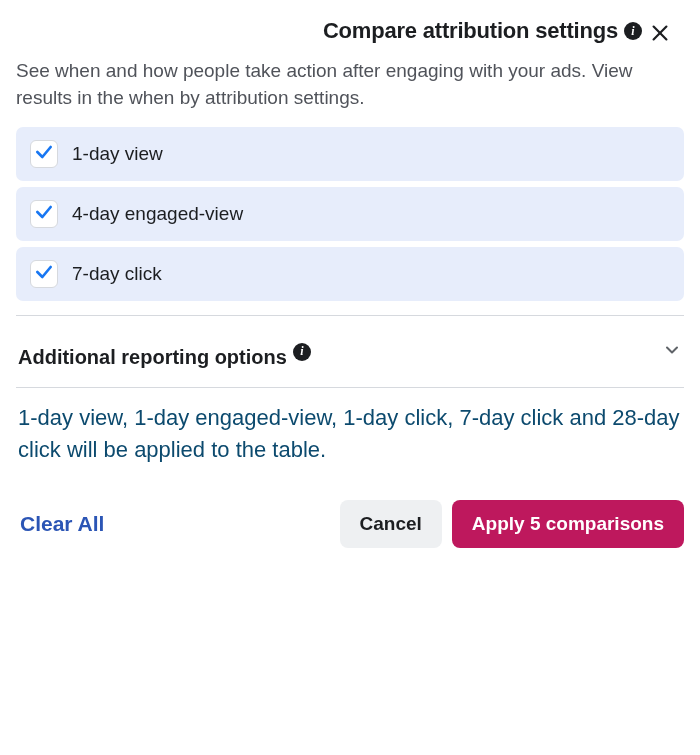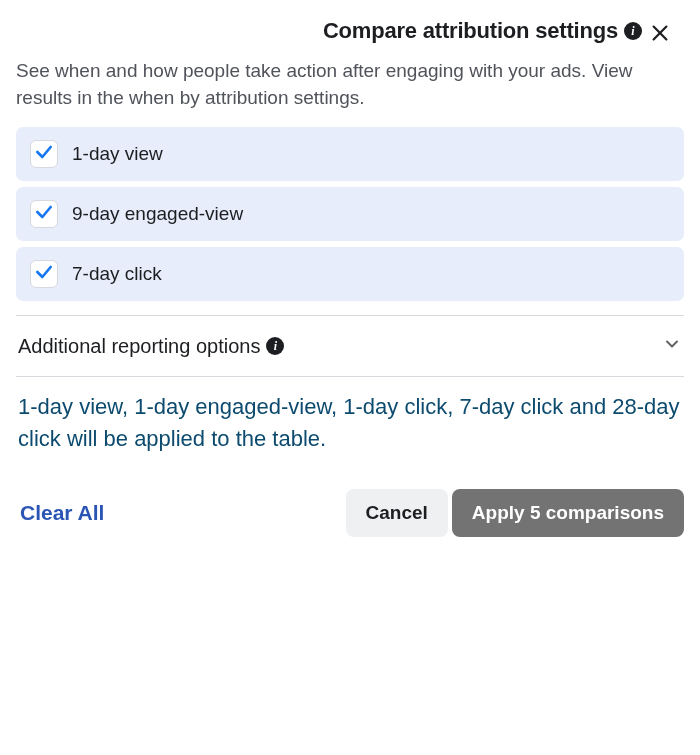--- a/index.html
+++ b/index.html
@@ -47,41 +47,41 @@
       cursor: pointer;
     }
     .checkbox svg { width: 20px; height: 20px; }
     .option-label { font-size: 19px; color: #1c1e21; }
     .divider { border: none; border-top: 1px solid #d6d9de; margin: 0; }
     .section-row {
       display: flex; align-items: center; justify-content: space-between;
       padding: 18px 2px;
     }
     .section-left { display: flex; align-items: center; gap: 6px; }
-    .section-title { font-size: 20px; font-weight: 400; color: #1c1e21; }
+    .section-title { font-size: 20px; font-weight: 700; color: #1c1e21; margin-top: 12px; }
     .chevron { color: #5f6368; }
     .summary {
       font-size: 22px; line-height: 1.45; color: #0c4a6e;
       padding: 14px 2px 24px;
     }
     .footer {
       display: flex; align-items: center; justify-content: space-between;
       padding-top: 10px;
     }
     .clear-link {
       background: none; border: none; color: #2b55b5; font-size: 21px;
       font-weight: 600; cursor: pointer; padding: 10px 4px;
     }
-    .footer-right { display: flex; gap: 4px; }
+    .footer-right { display: flex; gap: 10px; }
     .btn {
       font-size: 19px; font-weight: 700; border-radius: 8px;
       padding: 13px 20px; border: none; cursor: pointer;
     }
     .btn-cancel { background: #eef0f2; color: #1c1e21; }
-    .btn-primary { background: #737373; color: #fff; }
+    .btn-primary { background: #be185d; color: #fff; }
   </style>
 </head>
 <body>
 
 <div class="header-row">
   <div class="title-wrap">
     <h1 class="title">Compare attribution settings</h1>
     <span class="info-icon">i</span>
   </div>
   <button class="close-btn">
@@ -104,21 +104,21 @@
           </svg></span>
     </div>
     <span class="option-label">1-day view</span>
   </div>
   <div class="option-row">
     <div class="checkbox">
       <span><svg viewBox="0 0 24 24" fill="none" stroke="#1877f2" stroke-width="3.2" stroke-linecap="round" stroke-linejoin="round">
             <polyline points="4 12 10 18 20 6"></polyline>
           </svg></span>
     </div>
-    <span class="option-label">9-day engaged-view</span>
+    <span class="option-label">4-day engaged-view</span>
   </div>
   <div class="option-row">
     <div class="checkbox">
       <span><svg viewBox="0 0 24 24" fill="none" stroke="#1877f2" stroke-width="3.2" stroke-linecap="round" stroke-linejoin="round">
             <polyline points="4 12 10 18 20 6"></polyline>
           </svg></span>
     </div>
     <span class="option-label">7-day click</span>
   </div>
 </div>

